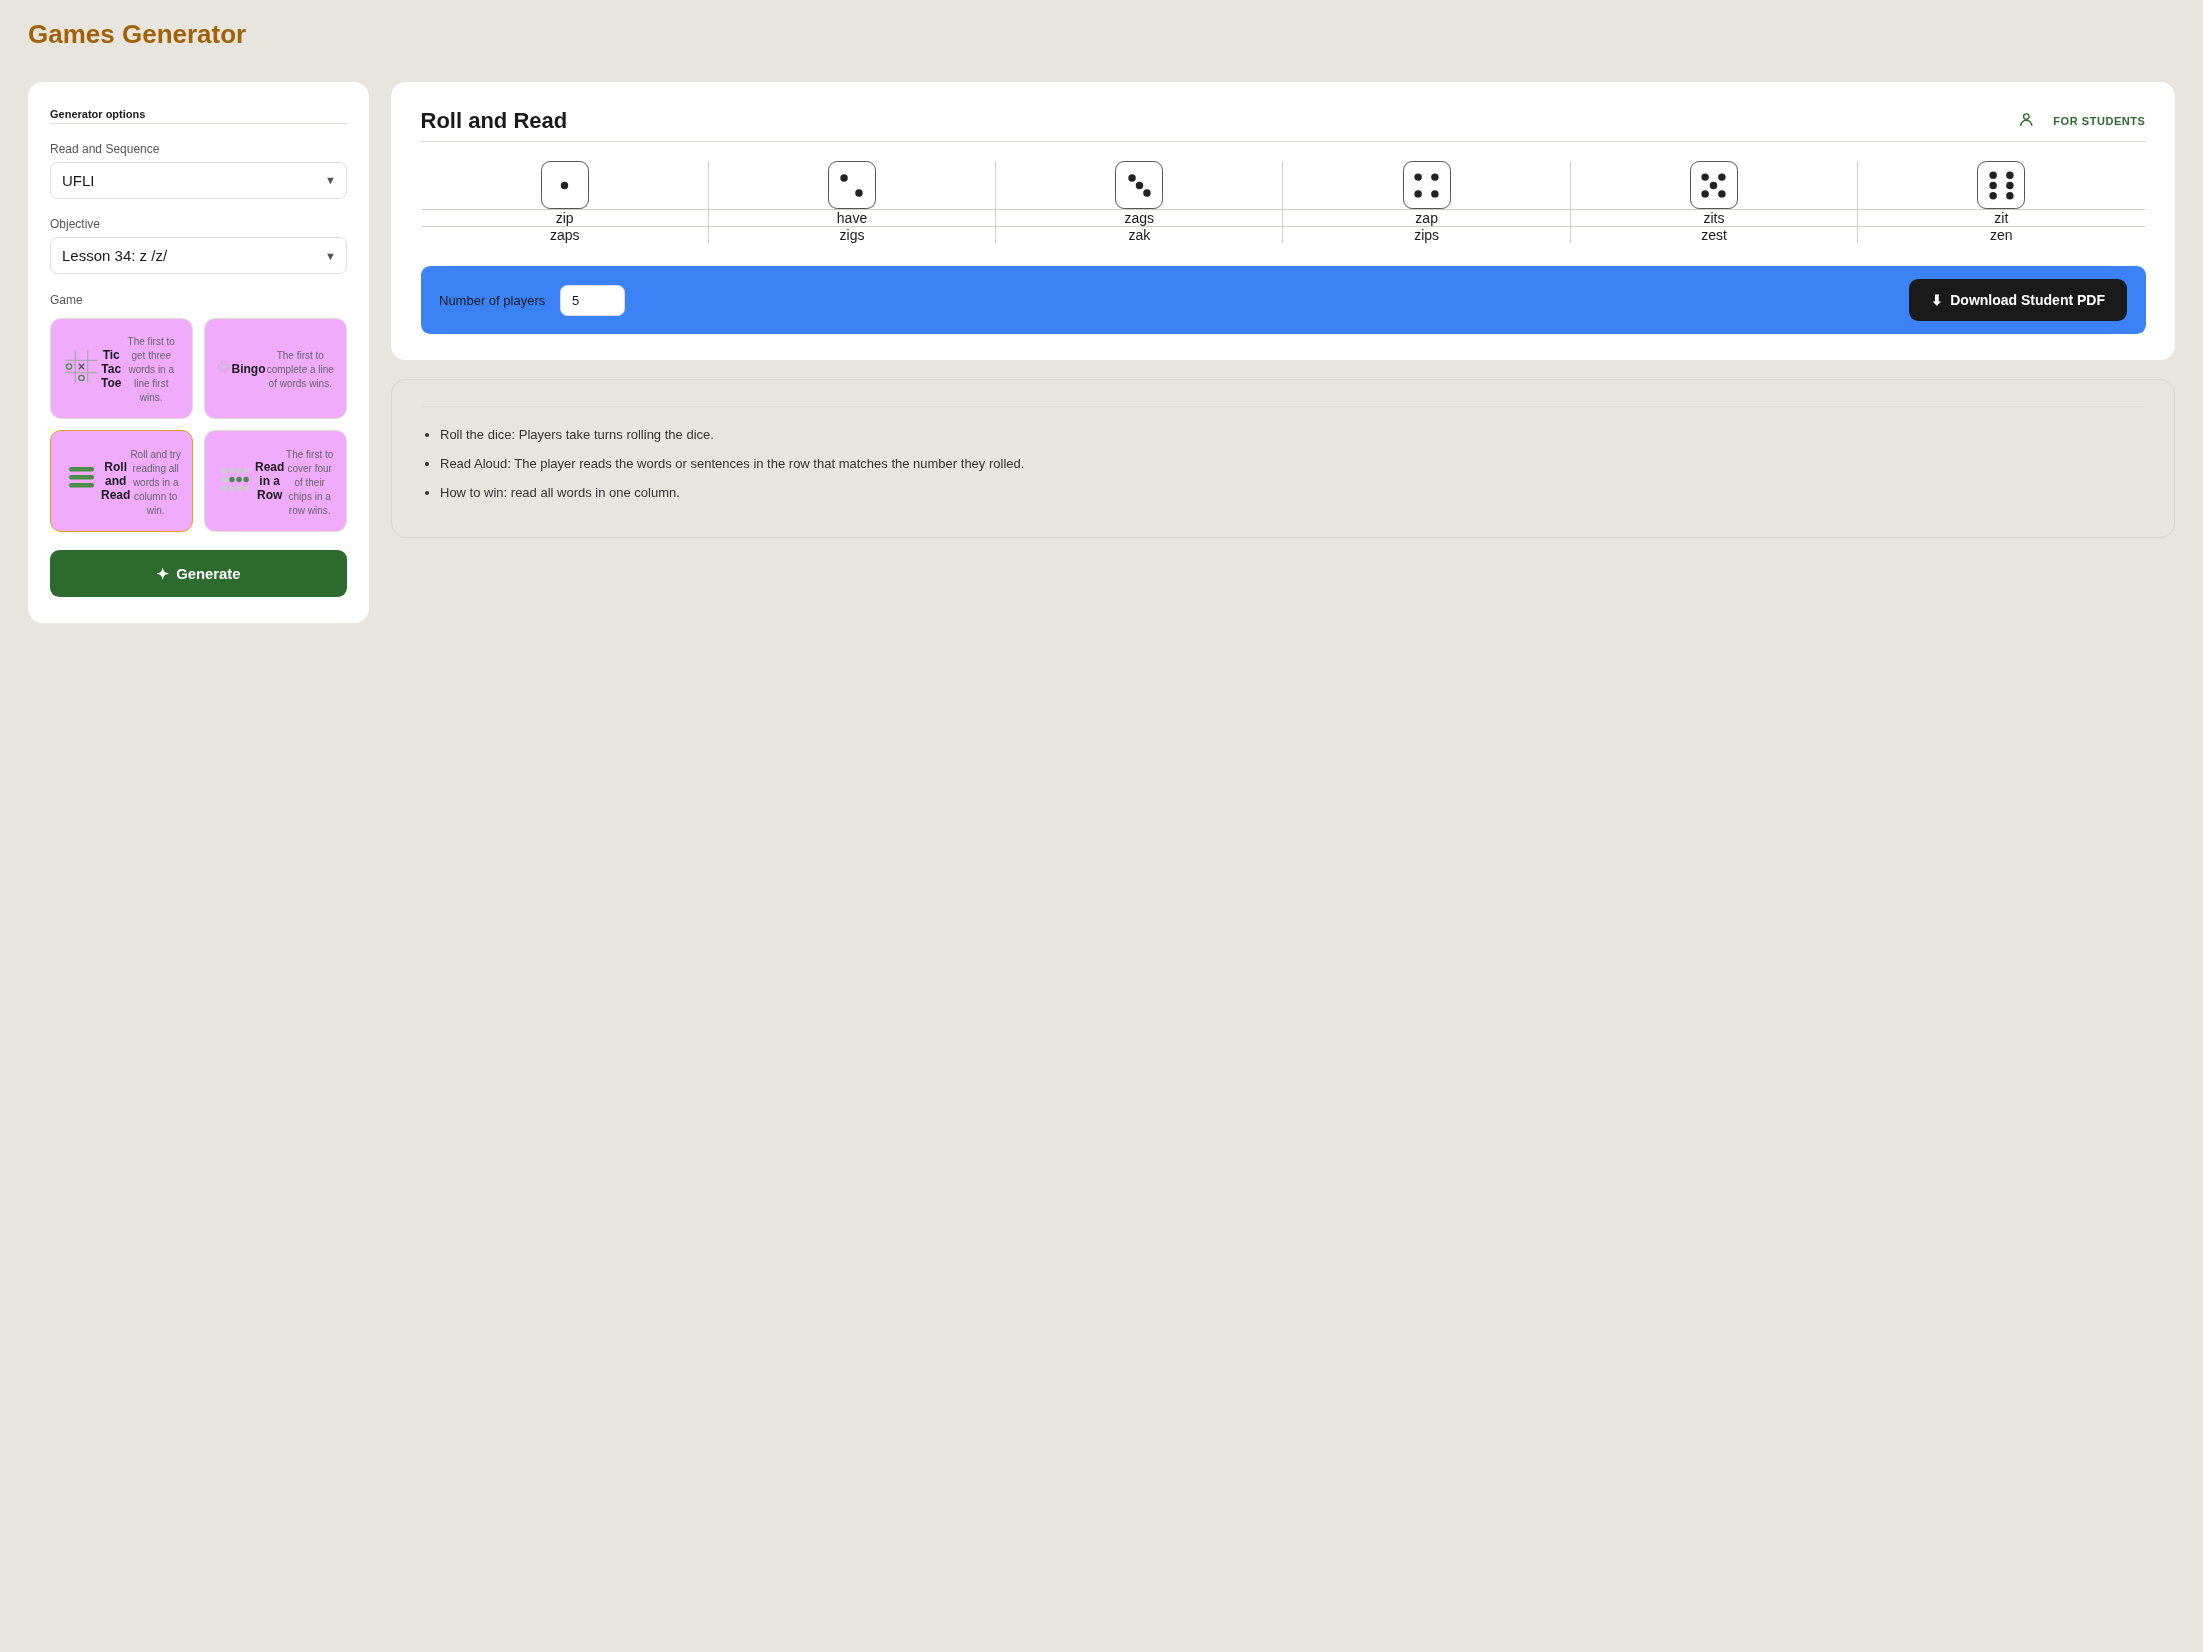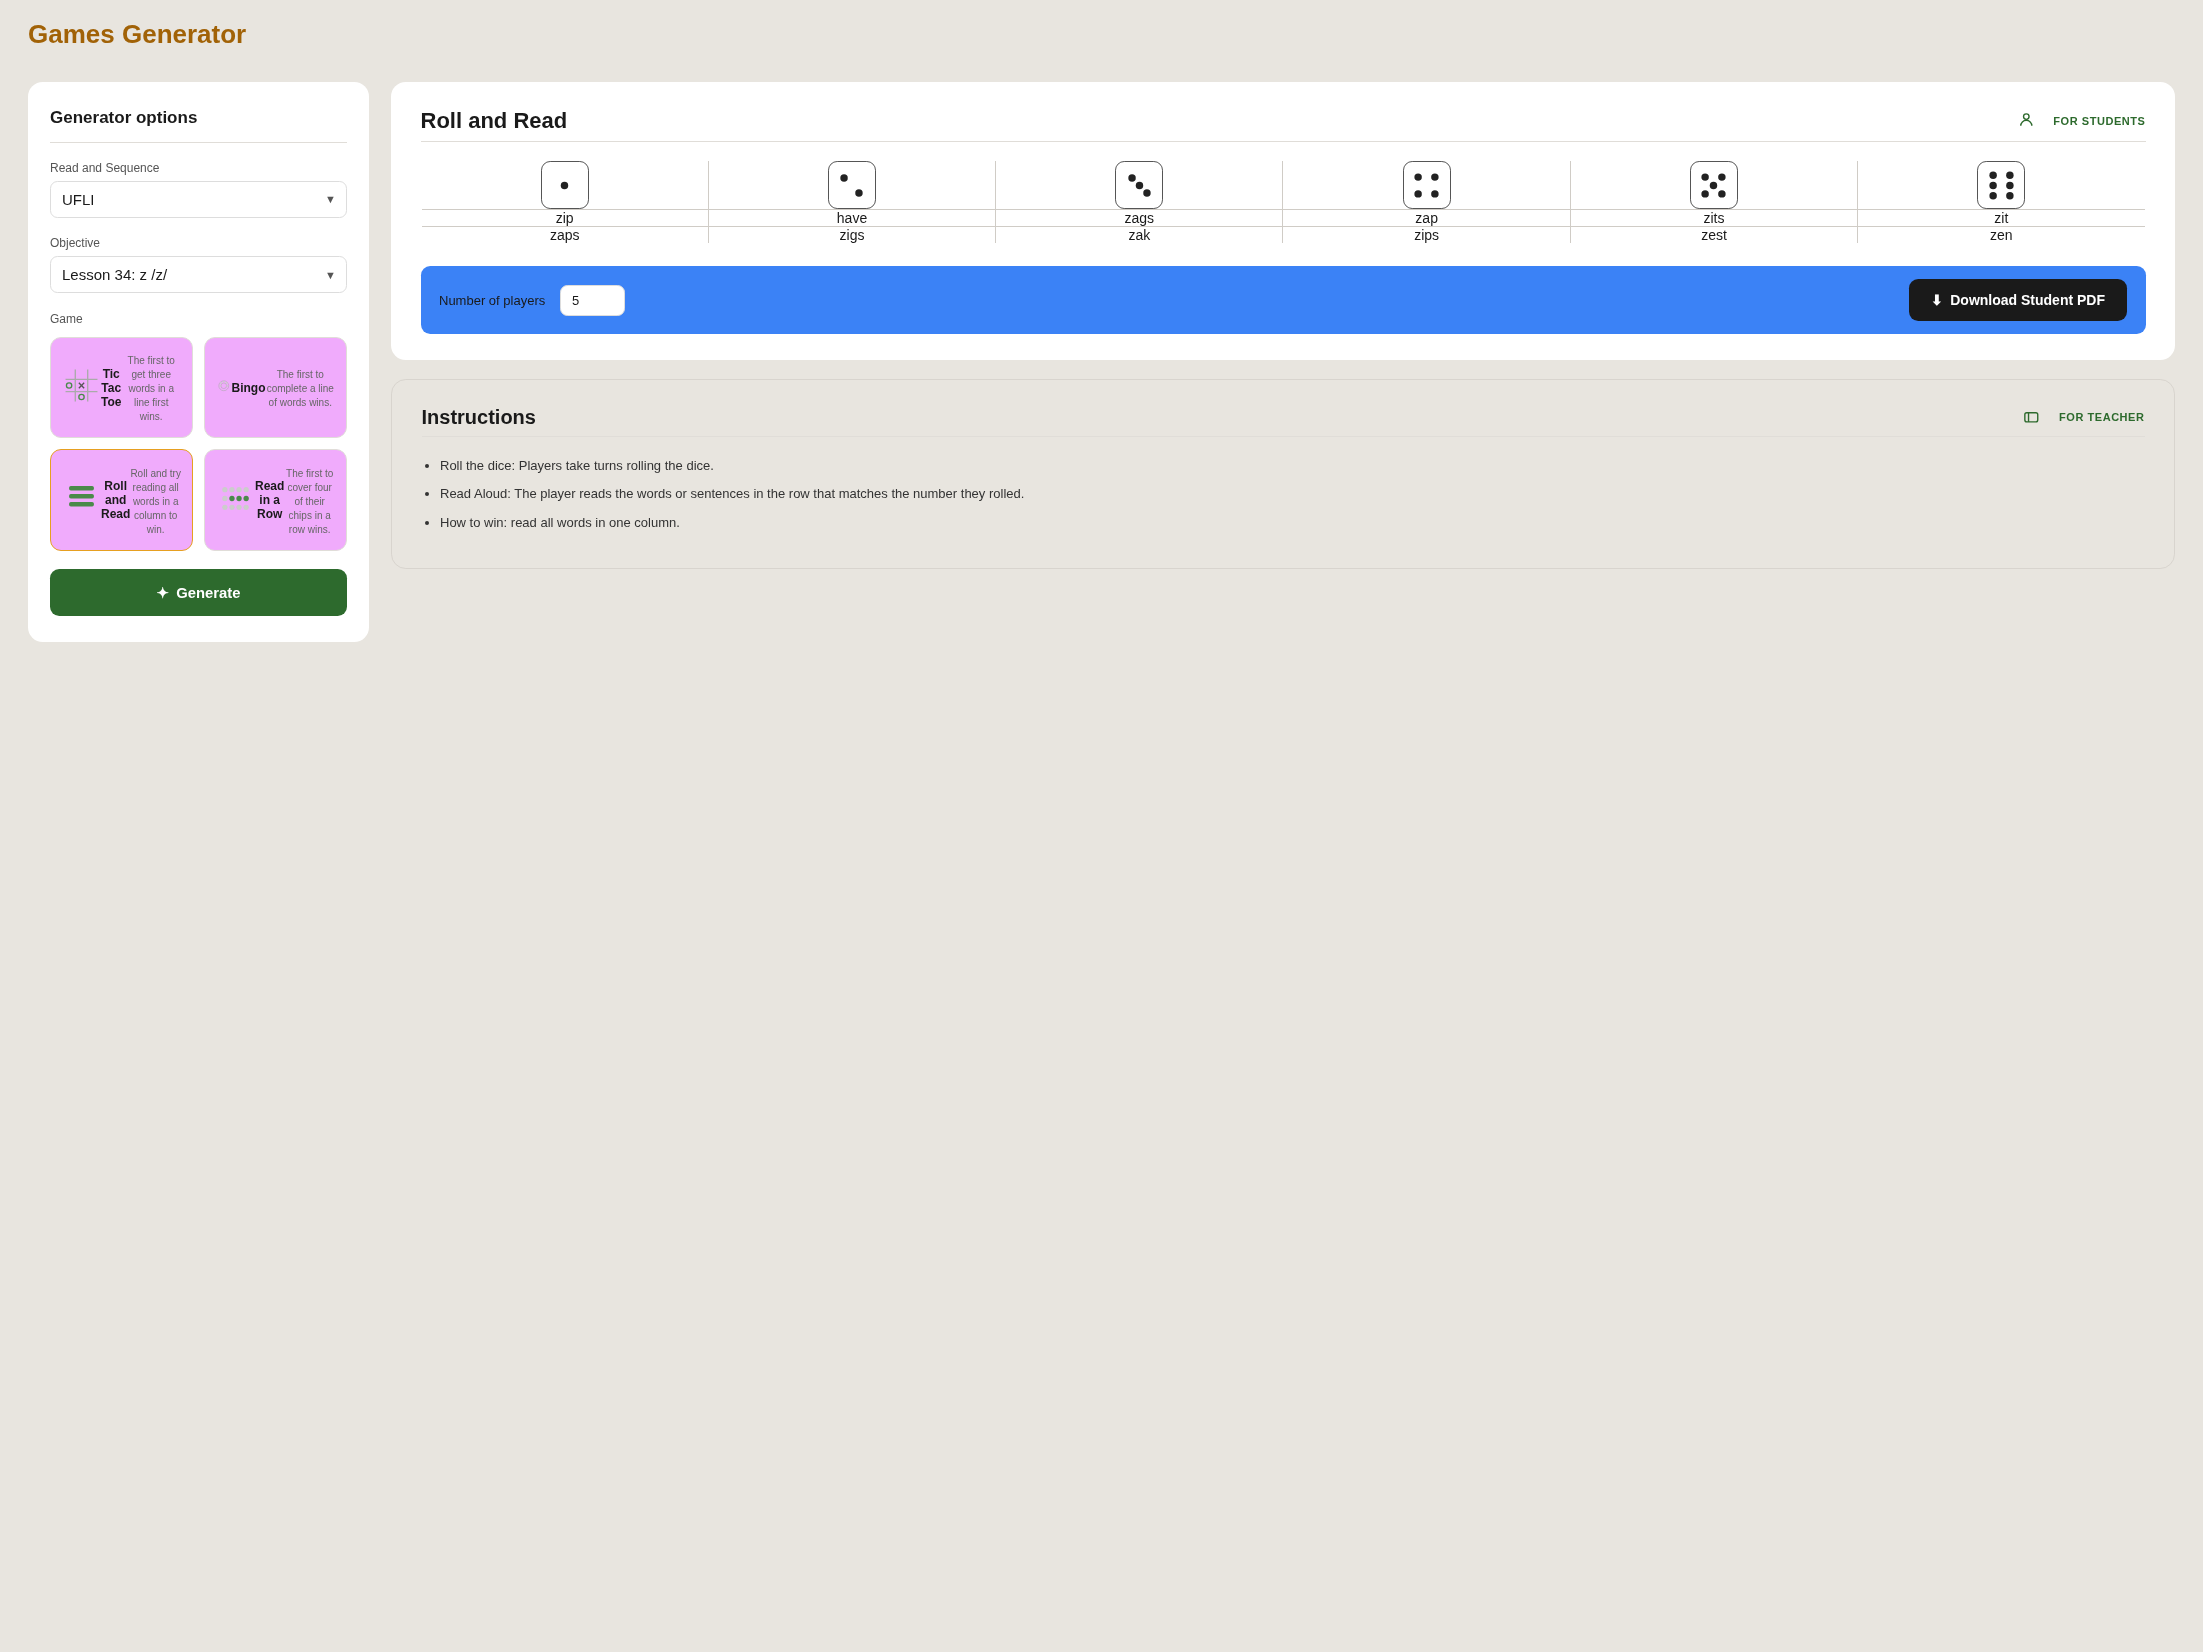--- a/index.html
+++ b/index.html
@@ -27,24 +27,24 @@
     
     .left-panel {
       width: 341px;
       flex-shrink: 0;
       background: #ffffff;
       border-radius: 14.8px;
       padding: 26px 22px;
     }
 
     .section-title {
-      font-size: 17px;
+      font-size: 11px;
       font-weight: 600;
       color: #1a1a1a;
-      margin-bottom: 14px;
+      margin-bottom: 3px;
     }
 
     .divider {
       border: none;
       border-top: 0.9px solid #e0ddd8;
       margin-bottom: 18.5px;
     }
 
     .field-label {
       font-size: 12px;
@@ -543,30 +543,20 @@
         <input class="players-input" type="text" value="5" style="">
         <div class="spacer"></div>
         <button class="download-btn">
           <span>⬇</span>
           <span>Download Student PDF</span>
         </button>
       </div>
     </div>
 
     <div class="instructions-card">
-      <div class="card-header">
-        <span class="instructions-title">Instructions</span>
-        <div class="badge">
-          <svg class="badge-icon" viewBox="0 0 18 18" fill="none">
-            <rect x="2" y="4" width="14" height="10" rx="2" stroke="#2d6a2d" stroke-width="1.5" fill="none"></rect>
-            <line x1="6" y1="4" x2="6" y2="14" stroke="#2d6a2d" stroke-width="1.5"></line>
-          </svg>
-          <span>FOR TEACHER</span>
-        </div>
-      </div>
       <hr class="divider">
       <ul class="instructions-list">
         <li>Roll the dice: Players take turns rolling the dice.</li>
         <li>Read Aloud: The player reads the words or sentences in the row that matches the number they rolled.</li>
         <li>How to win: read all words in one column.</li>
       </ul>
     </div>
 
   </div>
 </div>

